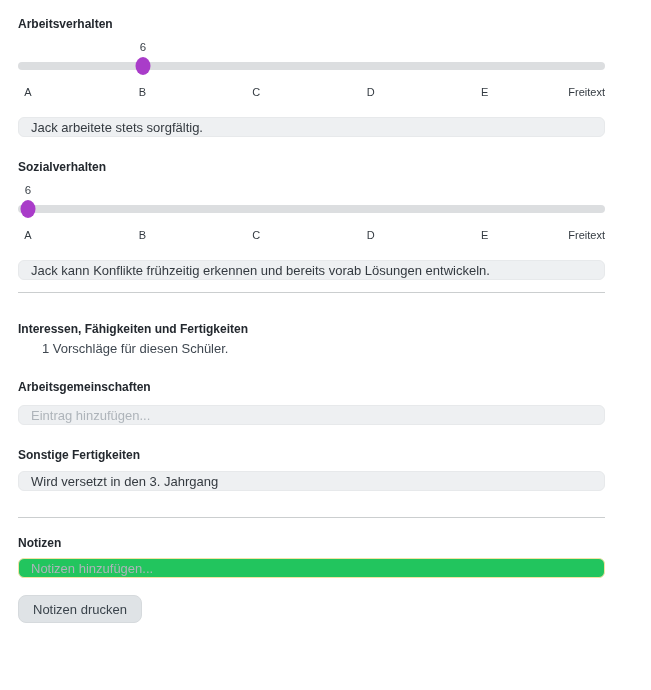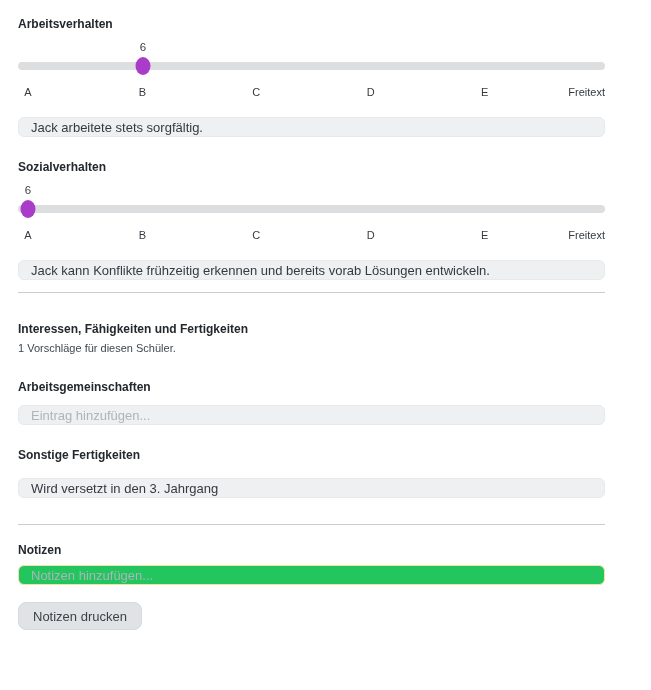--- a/index.html
+++ b/index.html
@@ -52,34 +52,34 @@
     font-family: "Liberation Sans", sans-serif;
     font-size: 13px; color: #343a40; outline: none;
   }
   .text-field::placeholder { color: #aeb4ba; opacity: 1; }
   .text-field.notes {
     background: #22c55e; border: 1px solid #f2e3a4;
   }
 
   .divider { border: none; border-top: 1px solid #cbcecf; height: 0; }
 
-  .note-text { font-size: 11px; color: #3f4750; margin-top: 5px; line-height: 13px; }
+  .note-text { font-size: 13px; color: #3f4750; margin-top: 5px; line-height: 13px; margin-left: 24px; }
 
   .print-btn {
     margin-top: 17px; height: 28px; padding: 0 14px;
     background: #dfe3e6; color: #3a434b;
     border: 1px solid #d6dadd; border-radius: 8px;
     font-family: "Liberation Sans", sans-serif; font-size: 13px;
     cursor: pointer;
   }
 
   .mt22 { margin-top: 22px; }
   .mt24 { margin-top: 24px; }
   .mt8  { margin-top: 8px; }
-  .mt9  { margin-top: 15px; }
+  .mt9  { margin-top: 8px; }
   .mt10 { margin-top: 10px; }
   .mt7  { margin-top: 7px; }
   .div1 { margin-top: 12px; margin-bottom: 28px; }
   .div2 { margin-top: 26px; margin-bottom: 17px; }
 </style>
 </head>
 <body>
 
 <div class="wrap">
   <div class="content">

